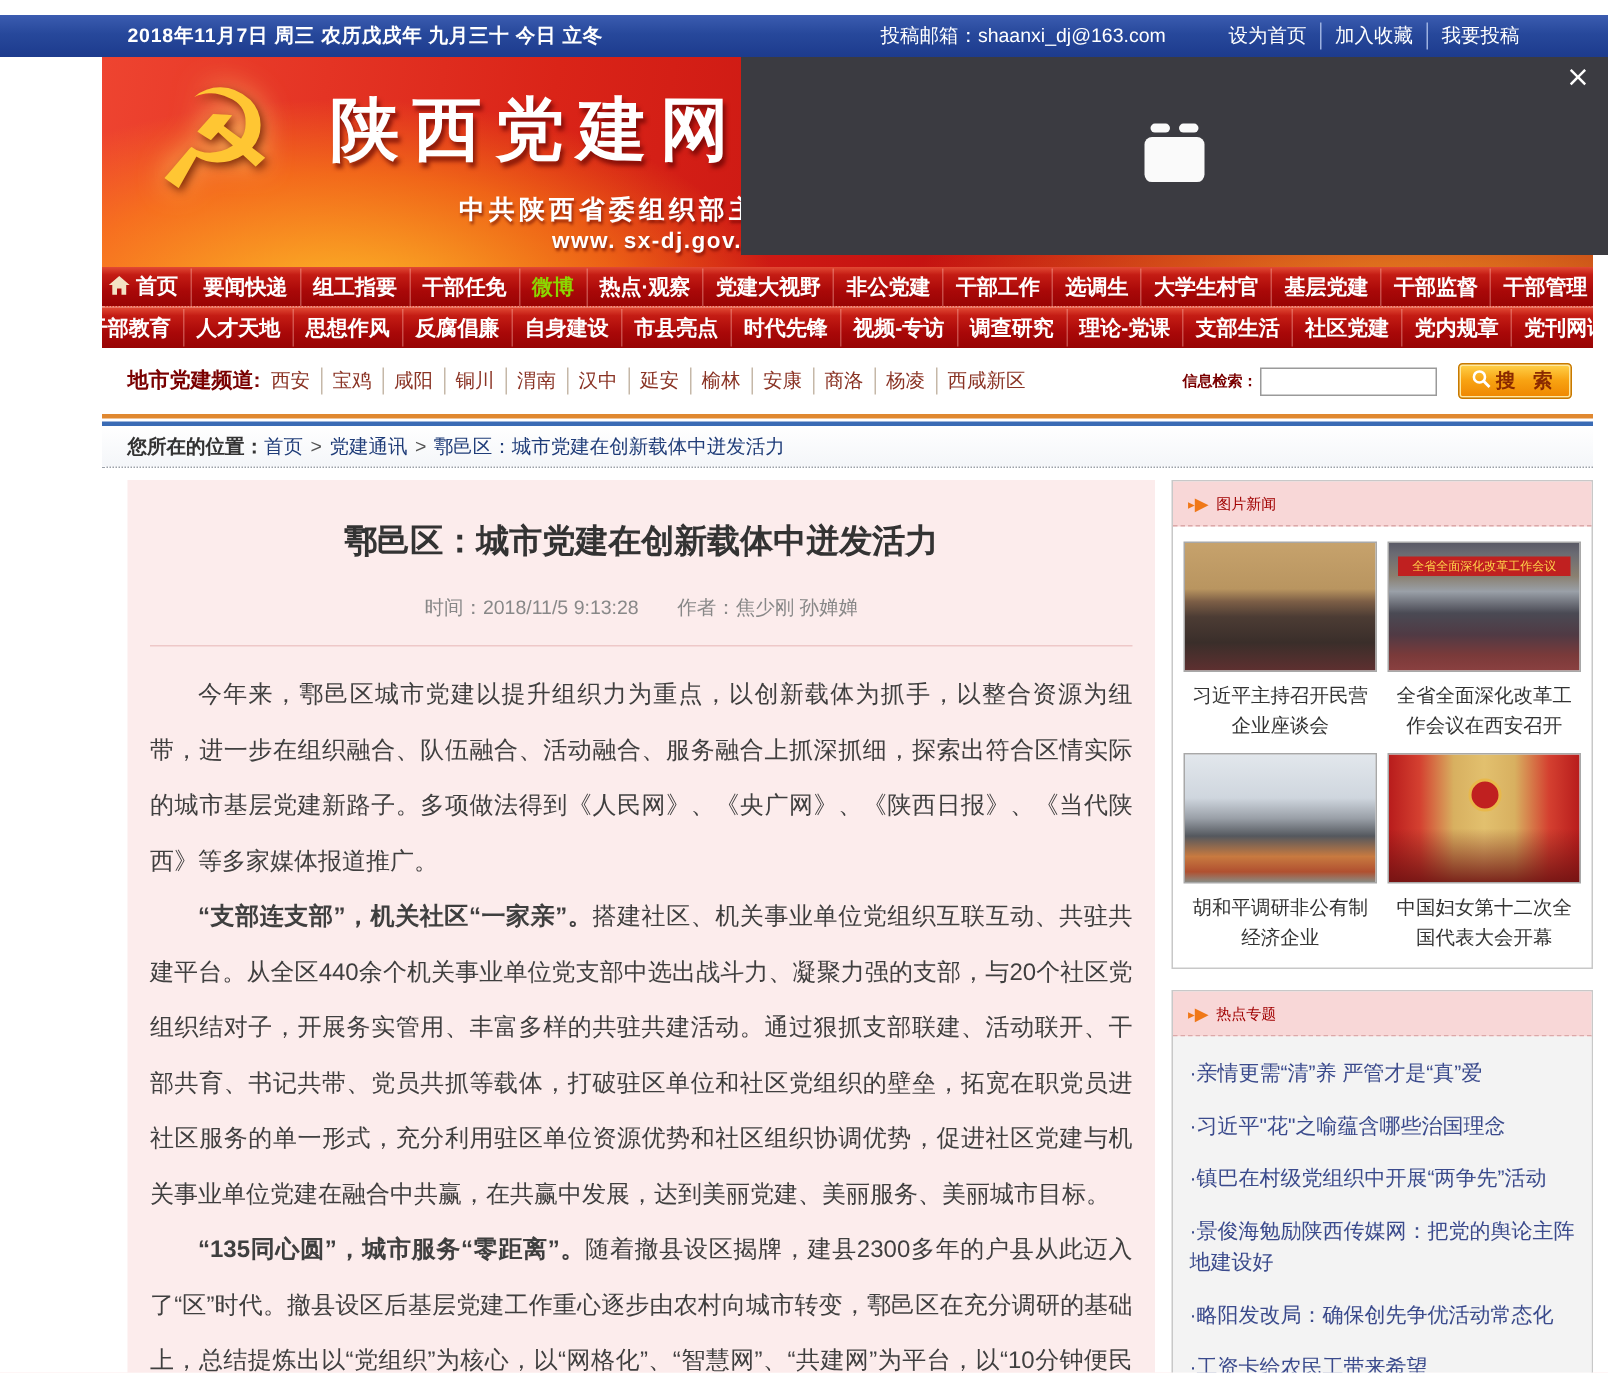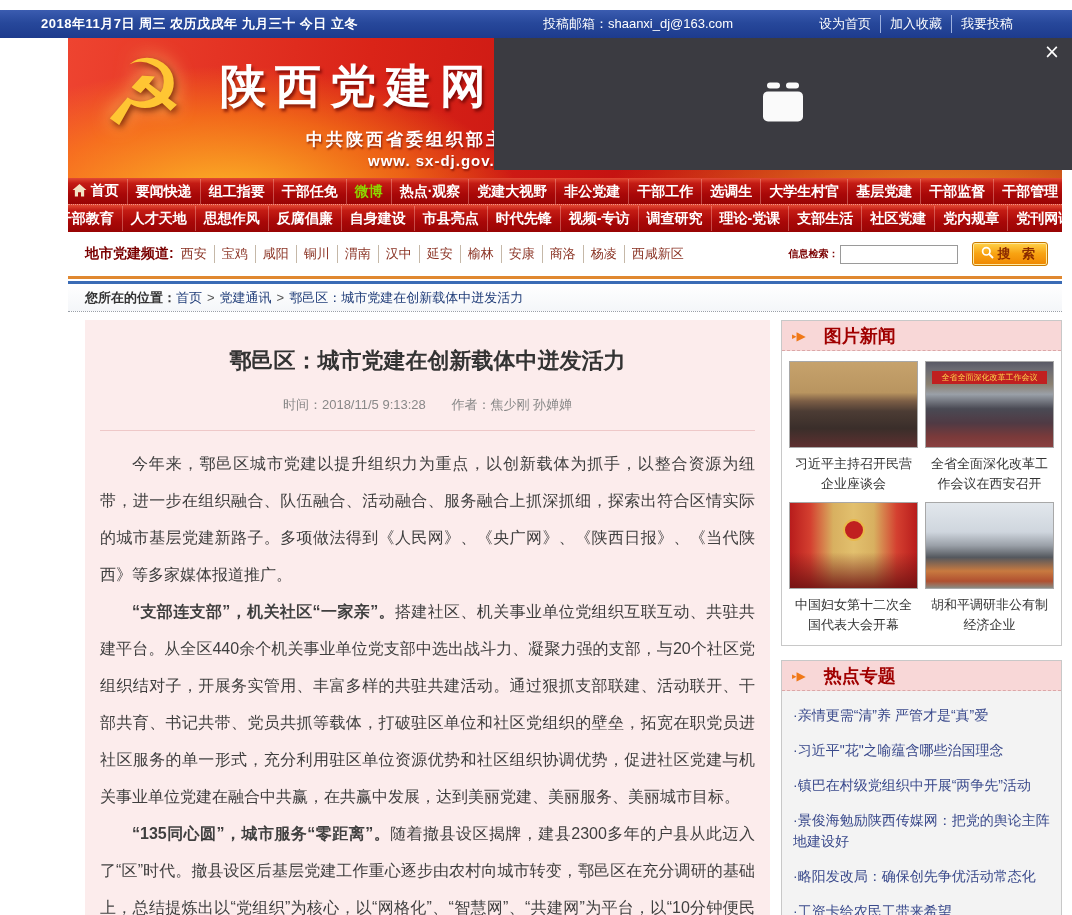--- a/index.html
+++ b/index.html
@@ -8,21 +8,21 @@
   body {
     width:1072px; height:915px; overflow:hidden; position:relative;
     background:#ffffff; font-family:"Liberation Sans","DejaVu Sans",sans-serif;
   }
   
   .topbar {
     margin-top:10px; height:28px; width:1072px;
     background:linear-gradient(180deg,#3b5cb0 0%,#27489b 45%,#1d3b8d 100%);
     color:#fff; font-size:13px; display:flex; align-items:center;
   }
-  .tb-date { margin-left:41px; font-weight:bold; letter-spacing:.5px;text-align:center; }
+  .tb-date { margin-left:85px; font-weight:bold; letter-spacing:.5px;text-align:center; }
   .tb-email { margin-left:185px; }
   .tb-links { margin-left:auto; margin-right:50px; display:flex;justify-content:flex-end; }
   .tb-links span { padding:0 9px; cursor:pointer; }
   .tb-links span + span { border-left:1px solid #9db1e0; }
   
   .header-row { position:relative; height:140px; width:1072px; }
   .banner {
     position:absolute; left:68px; top:0; width:994px; height:140px; overflow:hidden; cursor:pointer;
     background:
       radial-gradient(ellipse 420px 200px at 16% 120%, rgba(255,196,40,.95) 0%, rgba(255,150,20,.55) 45%, rgba(255,150,20,0) 70%),
@@ -109,21 +109,21 @@
   .article-body { margin-top:14px; }
   .para { font-size:16px; color:#3f3f3f; line-height:37px; text-align:justify; text-indent:2em; margin:0; }
   .para b { color:#3f3f3f; }
   
   .sidebar { width:281px; margin-left:11px; }
   .sbox { border:1px solid #c8c8c8; background:#fff; }
   .sbox + .sbox { margin-top:14px; }
   .sbox-header { height:30px; background:#f8d7d7; display:flex; align-items:center; border-bottom:1px dashed #dba8a8; }
   .arrow-icon { color:#f07818; font-size:12px; margin-left:10px; line-height:1; }
   .arrow-icon::before { content:"▸"; font-size:9px; vertical-align:1px; }
-  .sbox-title { font-size:18px; font-weight:bold; color:#a00000; margin-left:18px; }
+  .sbox-title { font-size:10px; font-weight:normal; color:#a00000; margin-left:5px; }
   .photo-grid { display:grid; grid-template-columns:1fr 1fr; column-gap:7px; padding:10px 7px 2px; }
   .photo-cell { cursor:pointer; }
   .photo-img { width:100%; height:87px; border:1px solid #a8a8a8; position:relative; overflow:hidden; }
   .photo-caption { font-size:13px; color:#333; text-align:center; line-height:20px; margin:6px 0 8px; min-height:40px; }
   .img-xi { background:linear-gradient(180deg,#c6a26c 0%,#b99560 36%,#7c5e46 46%,#4c3c34 58%,#3a2e2a 78%,#5e3030 100%); }
   .img-reform { background:linear-gradient(180deg,#5a5a66 0%,#6a6a72 8%,#8a8070 26%,#9aa0a8 38%,#4a4a54 55%,#503a44 72%,#7a3a3a 88%,#8a4040 100%); }
   .img-reform .photo-banner {
     position:absolute; top:9px; left:6px; right:6px; height:13px; background:#c02020;
     color:#ffd24a; font-size:8px; line-height:13px; text-align:center; white-space:nowrap; overflow:hidden;
   }
@@ -263,28 +263,28 @@
           <div class="photo-img img-xi"></div>
           <div class="photo-caption">习近平主持召开民营企业座谈会</div>
         </div>
         <div class="photo-cell">
           <div class="photo-img img-reform">
             <span class="photo-banner">全省全面深化改革工作会议</span>
           </div>
           <div class="photo-caption">全省全面深化改革工作会议在西安召开</div>
         </div>
         <div class="photo-cell">
+          <div class="photo-img img-hu"></div>
+          <div class="photo-caption">胡和平调研非公有制经济企业</div>
+        </div>
+        <div class="photo-cell">
           <div class="photo-img img-women">
             <span class="women-emblem"></span>
           </div>
           <div class="photo-caption">中国妇女第十二次全国代表大会开幕</div>
-        </div>
-        <div class="photo-cell">
-          <div class="photo-img img-hu"></div>
-          <div class="photo-caption">胡和平调研非公有制经济企业</div>
         </div>
       </div>
     </div>
 
     <div class="sbox">
       <div class="sbox-header">
         <span class="arrow-icon">▶</span>
         <span class="sbox-title">热点专题</span>
       </div>
       <div class="topics">

